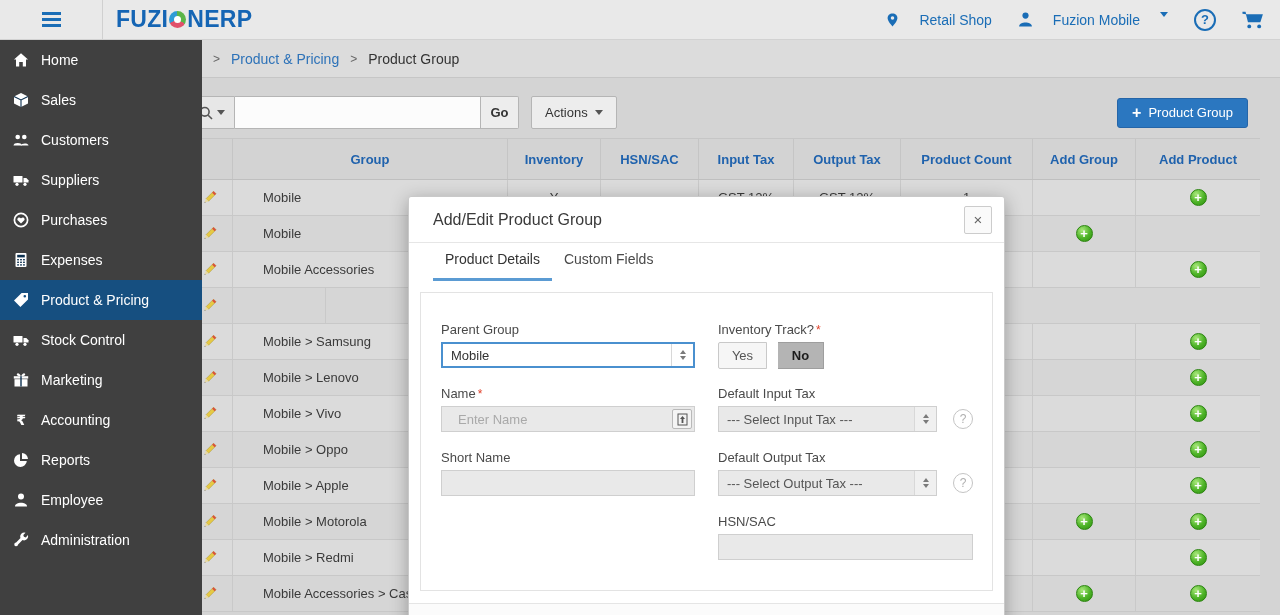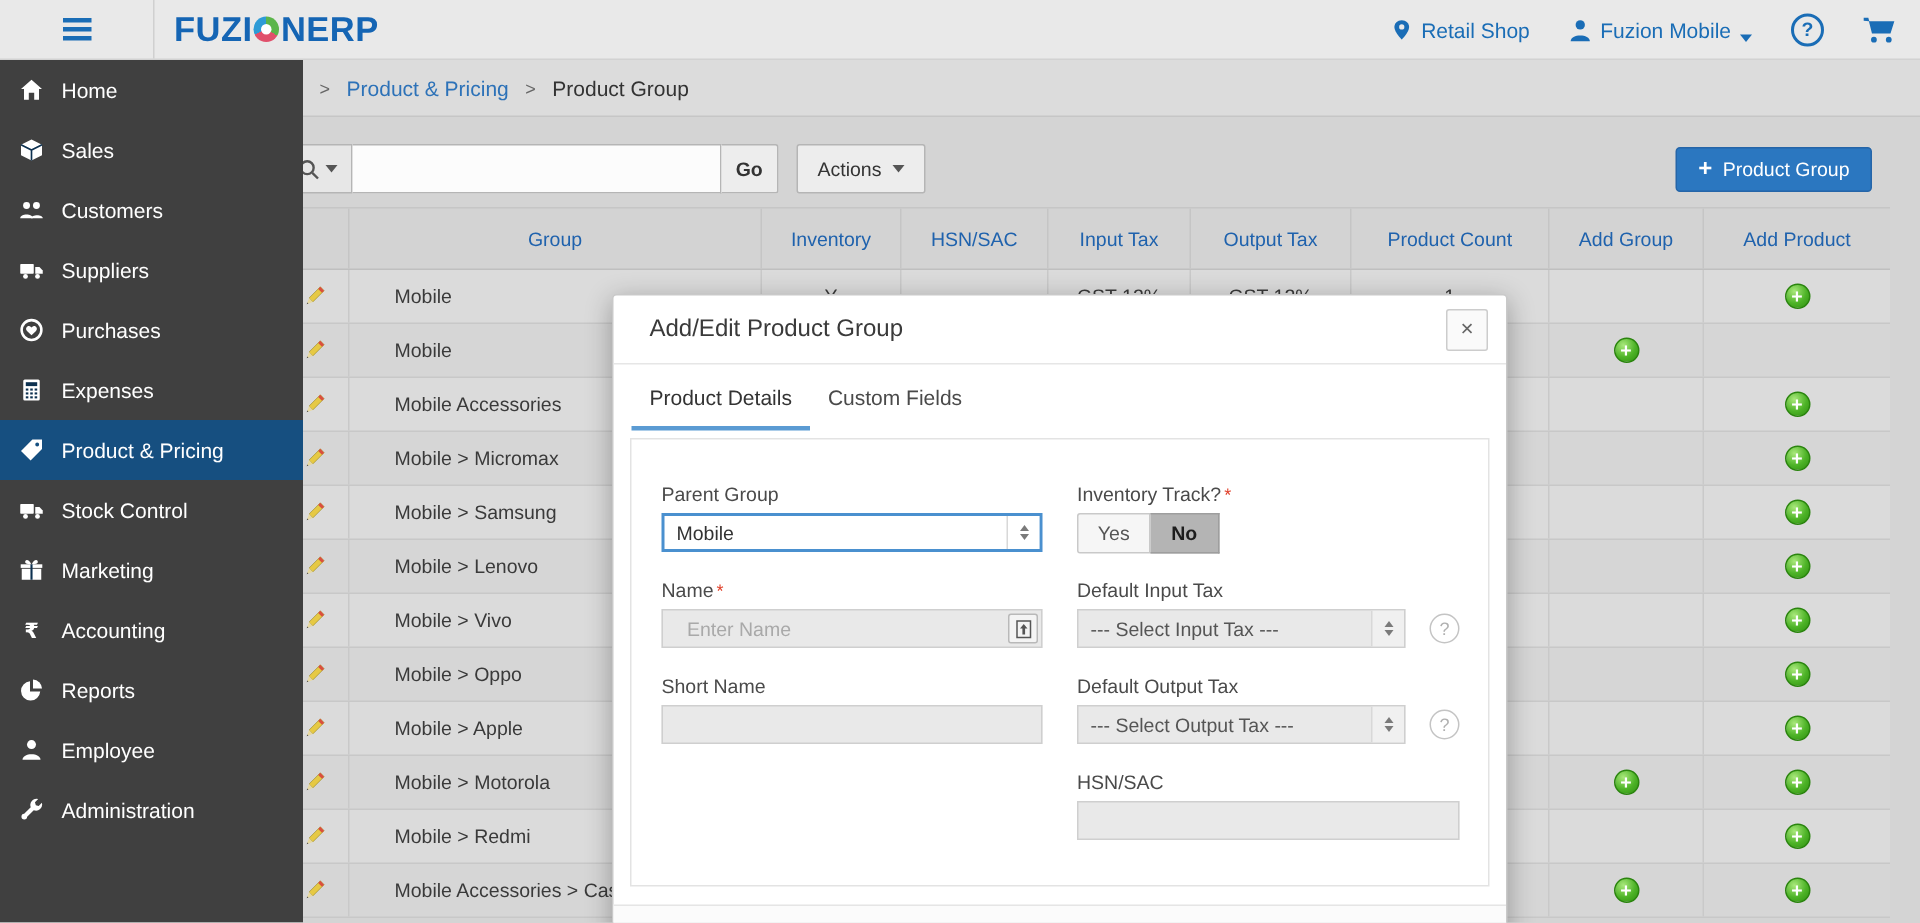--- a/index.html
+++ b/index.html
@@ -8,21 +8,21 @@
   
   .topbar { position:absolute; top:0; left:0; width:1280px; height:40px; background:#e9e9e9; border-bottom:1px solid #d2d2d2; display:flex; align-items:center; z-index:10; }
   .ham-zone { width:103px; height:100%; display:flex; align-items:center; justify-content:center; border-right:1px solid #d0d0d0; }
   .hamburger { display:flex; flex-direction:column; gap:3px; cursor:pointer; }
   .hamburger i { display:block; width:19px; height:3px; background:#1a6db6; }
   .logo { display:flex; align-items:center; margin-left:13px; font-weight:bold; font-size:23px; color:#1565b4; letter-spacing:.3px; }
   .logo-o { width:17px; height:17px; border-radius:50%; margin:0 1px; position:relative;
     background:conic-gradient(#5bb54a 0 120deg, #e0506b 120deg 245deg, #2e9bd6 245deg 360deg); }
   .logo-o::after { content:""; position:absolute; left:5px; top:5px; width:7px; height:7px; background:#fff; border-radius:50%; }
   .topbar-right { margin-left:auto; display:flex; align-items:center; gap:26px; padding-right:16px; color:#1a6db6; font-size:14px; }
-  .tb-item { display:flex; align-items:flex-end; gap:6px; cursor:pointer; }
+  .tb-item { display:flex; align-items:flex-start; gap:20px; cursor:pointer; }
   .chev { width:0; height:0; border-left:4px solid transparent; border-right:4px solid transparent; border-top:5px solid #1a6db6; }
   .help-circle { width:22px; height:22px; border:2px solid #1a6db6; border-radius:50%; display:flex; align-items:center; justify-content:center; font-size:13px; font-weight:bold; }
 
   
   .sidebar { position:absolute; top:40px; left:0; width:202px; height:575px; background:#404040; z-index:5; }
   .side-item { height:40px; display:flex; align-items:center; padding-left:13px; color:#fff; font-size:14px; cursor:pointer; }
   .side-item.active { background:#164f80; }
   .side-icon { width:16px; height:16px; flex:0 0 16px; display:inline-flex; }
   .side-icon svg { width:16px; height:16px; }
   .side-label { margin-left:12px; white-space:nowrap; }
@@ -41,39 +41,39 @@
   .search-input { width:246px; height:33px; border:1px solid #b5b5b5; border-left:none; background:#fcfcfc; padding:0 8px; font-size:13px; outline:none; font-family:inherit; }
   .go-btn { width:38px; height:33px; background:#ededed; border:1px solid #b5b5b5; border-left:none; border-radius:0 2px 2px 0; font-weight:bold; font-size:13px; color:#333; cursor:pointer; }
   .actions-btn { margin-left:12px; height:33px; padding:0 13px; background:#ededed; border:1px solid #b5b5b5; border-radius:2px; display:flex; align-items:center; gap:7px; font-size:13px; color:#333; cursor:pointer; }
   .actions-btn .chev { border-top-color:#555; }
   .add-pg-btn { margin-left:auto; height:30px; padding:0 14px; background:#2b77c0; border:1px solid #2565a8; border-radius:3px; color:#fff; font-size:13px; display:flex; align-items:center; gap:7px; cursor:pointer; }
   .add-pg-btn .plus-txt { font-size:16px; font-weight:bold; line-height:1; }
 
   
   .grid { margin:9px 20px 0 15px; width:1075px; }
   .thead { display:flex; height:42px; border-top:1px solid #c6c6c6; border-bottom:1px solid #bfbfbf; background:#d3d3d3; }
-  .th { display:flex; align-items:center; justify-content:center; font-size:13px; font-weight:normal; color:#1f62ad; border-left:1px solid #c5c5c5; }
+  .th { display:flex; align-items:center; justify-content:center; font-size:13px; font-weight:bold; color:#1f62ad; border-left:1px solid #c5c5c5; }
   .th:first-child { border-left:none; }
   .trow { display:flex; height:36px; border-bottom:1px solid #c8c8c8; background:#dbdbdb; }
   .trow:nth-child(even) { background:#d6d6d6; }
   .td { display:flex; align-items:center; justify-content:center; font-size:13px; color:#3a3a3a; border-left:1px solid #c9c9c9; overflow:hidden; white-space:nowrap; }
   .td:first-child { border-left:none; }
   .td.cg { justify-content:flex-start; padding-left:30px; }
   .c0{width:47px}.c1{width:275px}.c2{width:93px}.c3{width:98px}.c4{width:95px}.c5{width:107px}.c6{width:132px}.c7{width:103px}.c8{width:125px}
   .pencil { width:20px; height:20px; cursor:pointer; }
   .plus { width:17px; height:17px; border-radius:50%; border:1px solid #2a840e; cursor:pointer;
     background:radial-gradient(circle at 35% 28%, #a9e87b, #4db327 55%, #2f8f10); position:relative; }
   .plus::after { content:"+"; position:absolute; left:0; top:0; width:15px; height:15px; color:#fff; font-weight:bold; font-size:13px; line-height:15px; text-align:center; }
 
   
   .modal { position:absolute; left:408px; top:196px; width:597px; height:460px; background:#fff; border:1px solid #c9c9c9; border-radius:3px; box-shadow:0 4px 18px rgba(0,0,0,.3); z-index:50; }
   .modal-header { height:46px; display:flex; align-items:center; padding:0 12px 0 24px; border-bottom:1px solid #e6e6e6; }
   .modal-title { font-size:16px; color:#3a3a3a; }
   .modal-close { margin-left:auto; width:28px; height:28px; background:#fafafa; border:1px solid #ccc; border-radius:2px; color:#666; font-size:15px; display:flex; align-items:center; justify-content:center; cursor:pointer; }
-  .tabs { height:49px; display:flex; align-items:center; padding-left:12px; }
+  .tabs { height:49px; display:flex; align-items:flex-start; padding-left:24px; }
   .tab { padding:8px 12px 11px; font-size:14px; color:#4a4a4a; cursor:pointer; border-bottom:3px solid transparent; }
   .tab.active { color:#333; border-bottom-color:#5b9bd3; }
   .panel { margin:0 11px; height:299px; border:1px solid #e3e3e3; position:relative; background:#fff; }
   .g { position:absolute; }
   .gl { left:20px; width:254px; }
   .gr { left:297px; width:255px; }
   .r0{top:30px}.r1{top:94px}.r2{top:158px}.r3{top:222px}
   .flabel { font-size:13px; color:#4a4a4a; line-height:14px; margin-bottom:5px; }
   .req { color:#e0402a; font-size:12px; vertical-align:top; margin-left:2px; }
   .selwrap { height:26px; display:flex; align-items:center; border:1px solid #cfcfcf; background:#e9e9e9; font-size:13px; color:#555; cursor:pointer; }
@@ -84,21 +84,21 @@
   .spinzone .up { border-bottom:4px solid #7a7a7a; }
   .spinzone .dn { border-top:4px solid #7a7a7a; }
   .fieldrow { display:flex; align-items:center; gap:16px; }
   .w223 { width:223px; }
   .help-q { width:20px; height:20px; border:1px solid #c4c4c4; border-radius:50%; color:#b0b0b0; font-size:12px; display:flex; align-items:center; justify-content:center; cursor:pointer; flex:0 0 20px; }
   .tinput { width:100%; height:26px; border:1px solid #cfcfcf; background:#e9e9e9; font-size:13px; color:#333; padding:0 8px; font-family:inherit; outline:none; }
   .tinput::placeholder { color:#a9a9a9; }
   .lovwrap { position:relative; }
   .lovwrap input { padding-right:28px;padding-left:16px; }
   .lov-btn { position:absolute; right:3px; top:3px; width:20px; height:20px; background:#f4f4f4; border:1px solid #b9b9b9; border-radius:2px; display:flex; align-items:center; justify-content:center; cursor:pointer; }
-  .toggle { display:flex; }
+  .toggle { display:flex;gap:11px; }
   .tgl { height:27px; display:flex; align-items:center; justify-content:center; font-size:13px; cursor:pointer; }
   .tgl-yes { width:49px; background:#f6f6f6; border:1px solid #c9c9c9; border-radius:2px 0 0 2px; color:#555; }
   .tgl-no { width:46px; background:#b4b4b4; border:1px solid #9e9e9e; border-left:none; color:#1d1d1d; }
   .tgl.sel { background:#b4b4b4; color:#1d1d1d; font-weight:bold; }
   .modal-footer { margin-top:12px; height:54px; background:#fbfbfb; border-top:1px solid #e5e5e5; }
 </style>
 </head>
 <body>
 
 <div class="topbar">
@@ -406,21 +406,20 @@
     <div class="td c0">
       <svg class="pencil" viewBox="0 0 20 20">
         <g transform="rotate(45 10 10)">
           <rect x="8.4" y="2" width="3.6" height="10.6" fill="#e6c944" stroke="#9a8a2a" stroke-width="0.4"></rect>
           <rect x="8.4" y="2" width="3.6" height="2" fill="#d94f3f"></rect>
           <path d="M8.4 12.6h3.6l-1.8 4z" fill="#e8d9a0"></path>
           <path d="M9.7 15.5l.5 1.1.5-1.1z" fill="#444"></path>
         </g>
       </svg>
     </div>
-    <div class="td c1 cg">Mobile &gt; Micromax</div>
     <div class="td c2"></div>
     <div class="td c3"></div>
     <div class="td c4"></div>
     <div class="td c5"></div>
     <div class="td c6"></div>
     <div class="td c7"></div>
     <div class="td c8">
             <div class="plus"></div>
           </div>
   </div>

